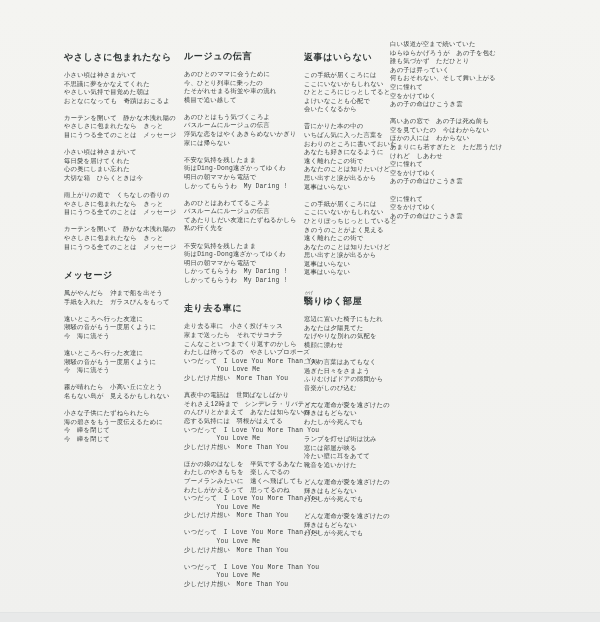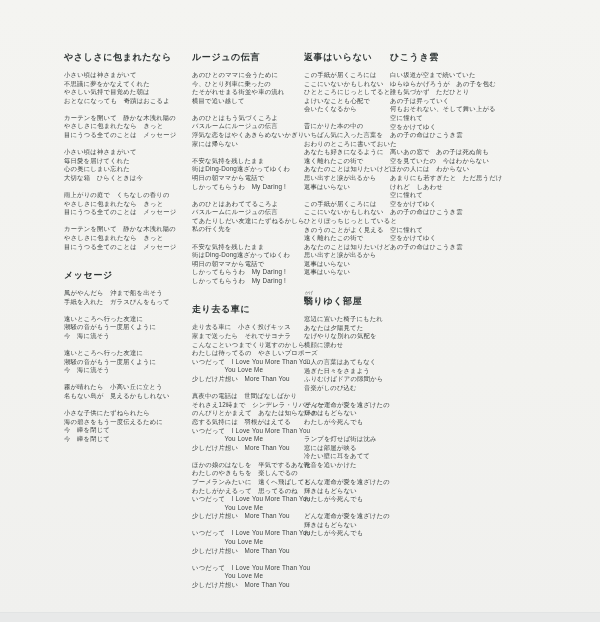--- a/index.html
+++ b/index.html
@@ -27,21 +27,21 @@
     font-size: 8px;
     font-weight: bold;
     letter-spacing: 1.5px;
     color: #343a3a;
   }
   .col {
     position: absolute;
     top: 40px;
   }
   .col-0 { left: 64px;  width: 122px; }
-  .col-1 { left: 192px; width: 122px; }
+  .col-1 { left: 184px; width: 122px; font-family: Liberation Mono, monospace; }
   .col-2 { left: 304px; width: 92px;  }
   .col-3 { left: 390px; width: 172px; }
   .song-title {
     position: relative;
     font-size: 9px;
     font-weight: bold;
     letter-spacing: 0.6px;
     line-height: 11px;
     color: #2e3434;
     margin: 12px 0 8px 0;
@@ -270,21 +270,20 @@
         <div class="line">輝きはもどらない</div>
         <div class="line">わたしが今死んでも</div>
       </div>
       <div class="stanza">
         <div class="line">どんな運命が愛を遠ざけたの</div>
         <div class="line">輝きはもどらない</div>
         <div class="line">わたしが今死んでも</div>
       </div>
     </div>
   <div class="col col-3">
-      <div class="song-title">ひこうき雲</div>
       <div class="stanza">
         <div class="line">白い坂道が空まで続いていた</div>
         <div class="line">ゆらゆらかげろうが　あの子を包む</div>
         <div class="line">誰も気づかず　ただひとり</div>
         <div class="line">あの子は昇っていく</div>
         <div class="line">何もおそれない、そして舞い上がる</div>
         <div class="line">空に憧れて</div>
         <div class="line">空をかけてゆく</div>
         <div class="line">あの子の命はひこうき雲</div>
       </div>

